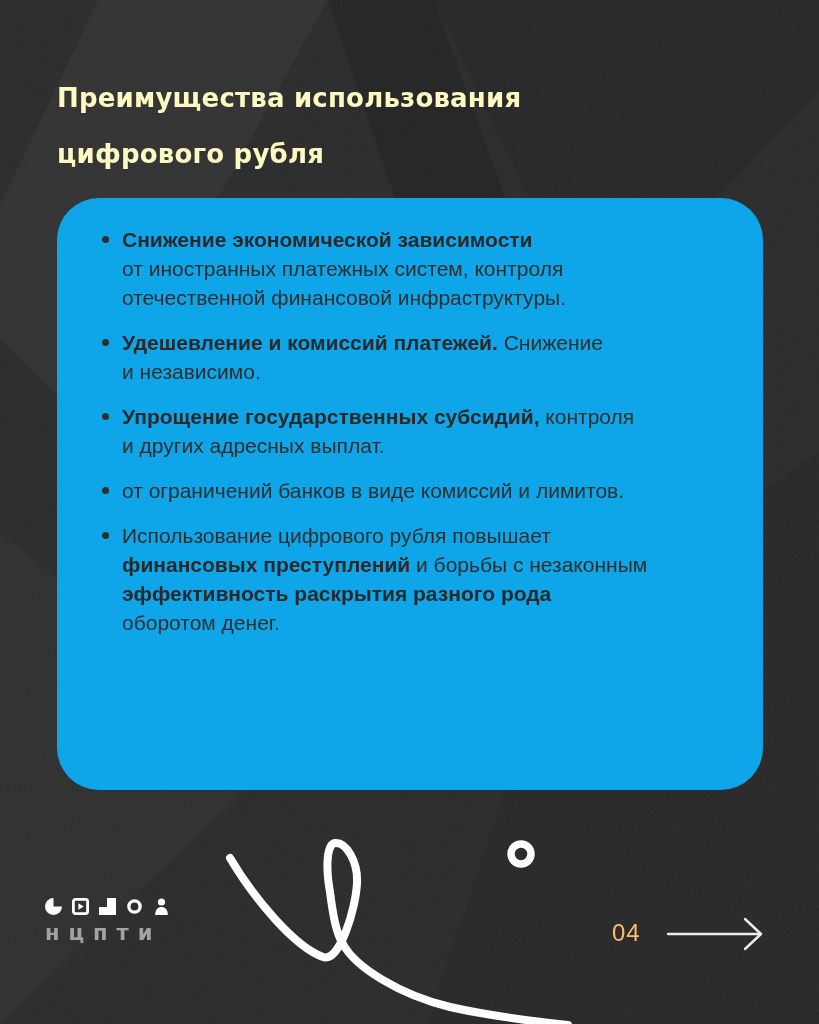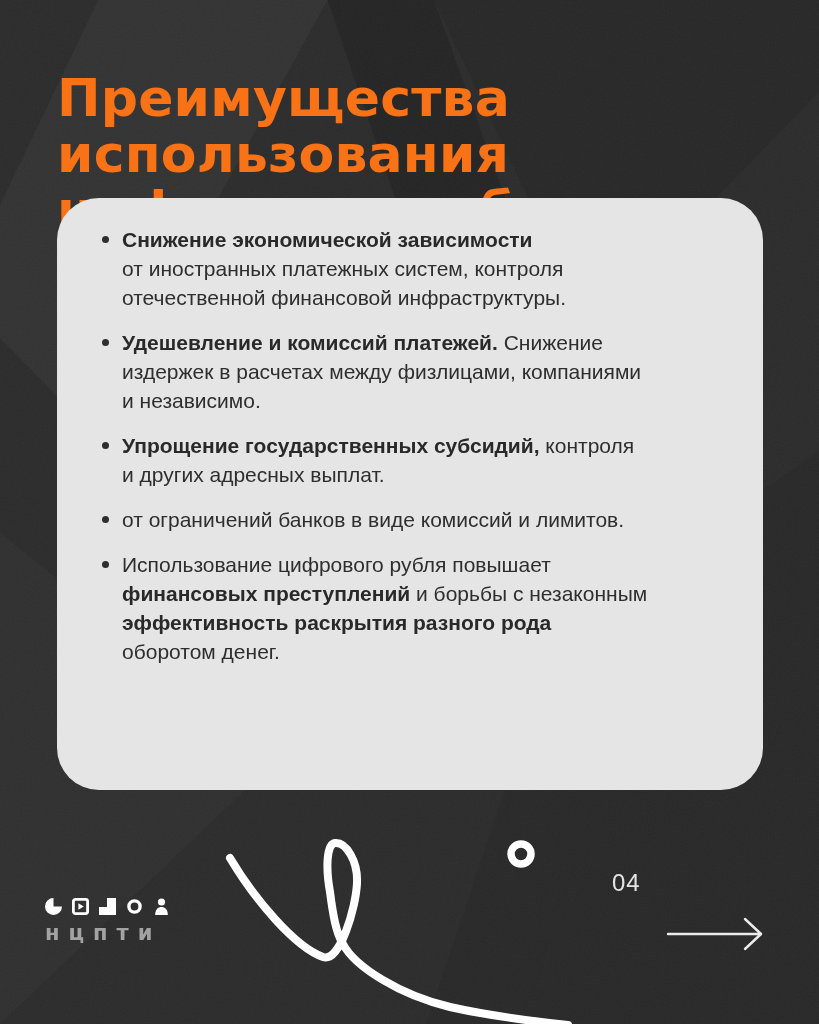--- a/index.html
+++ b/index.html
@@ -14,30 +14,30 @@
   .facet{position:absolute;inset:0;pointer-events:none;}
   .facet.f1{background:rgba(255,255,255,0.035);clip-path:polygon(12% 0,40% 0,11% 42%,0 33%,0 20%);}
   .facet.f2{background:rgba(0,0,0,0.14);clip-path:polygon(40% 0,53% 0,80% 60%,63% 54%);}
   .facet.f3{background:rgba(0,0,0,0.08);clip-path:polygon(53% 0,100% 0,100% 9%,72% 32%);}
   .facet.f4{background:rgba(255,255,255,0.025);clip-path:polygon(0 52%,34% 74%,0 100%);}
   .facet.f5{background:rgba(0,0,0,0.06);clip-path:polygon(68% 62%,100% 44%,100% 100%,52% 100%);}
   .grain{position:absolute;inset:0;width:100%;height:100%;pointer-events:none;}
 
   .title{
     position:absolute;left:57px;top:70px;width:720px;
-    color:#f97316;
+    color:#fef9c3;
     font-family:"DejaVu Sans","Liberation Sans",sans-serif;
     font-weight:700;
-    font-size:52px;line-height:56px;
+    font-size:26px;line-height:56px;
     letter-spacing:0.2px;
   }
   .card{
     position:absolute;left:57px;top:198px;
     width:706px;height:592px;
-    background:#e5e5e5;
+    background:#0ea5e9;
     border-radius:42px;
     box-sizing:border-box;
     padding:27px 44px 0 43px;
   }
   .card ul{
     list-style:none;margin:0;padding:0;
     color:#2e2e2e;
     font-size:21px;line-height:29px;
   }
   .card li{
@@ -62,22 +62,22 @@
   .logo-text{
     margin-top:6px;
     color:#a3a3a3;
     font-family:"DejaVu Sans","Liberation Sans",sans-serif;
     font-weight:700;
     font-size:21px;
     letter-spacing:9px;
     line-height:24px;
   }
   .page-num{
-    position:absolute;left:612px;top:868px;
-    color:#e5e5e5;
+    position:absolute;left:612px;top:918px;
+    color:#fdba74;
     font-size:24px;line-height:30px;
     letter-spacing:1px;
   }
   .arrow{position:absolute;left:665px;top:916px;}
 </style>
 </head>
 <body>
 
 <div class="slide">
 
@@ -101,21 +101,20 @@
 
   <div class="card">
     <ul>
         <li>
           <span class="line"><span class="b">Снижение экономической зависимости</span></span>
           <span class="line"><span>от иностранных платежных систем, контроля</span></span>
           <span class="line"><span>отечественной финансовой инфраструктуры.</span></span>
         </li>
         <li>
           <span class="line"><span class="b">Удешевление и комиссий платежей.</span><span> Снижение</span></span>
-          <span class="line"><span>издержек в расчетах между физлицами, компаниями</span></span>
           <span class="line"><span>и независимо.</span></span>
         </li>
         <li>
           <span class="line"><span class="b">Упрощение государственных субсидий,</span><span> контроля</span></span>
           <span class="line"><span>и других адресных выплат.</span></span>
         </li>
         <li>
           <span class="line"><span>от ограничений банков в виде комиссий и лимитов.</span></span>
         </li>
         <li>

